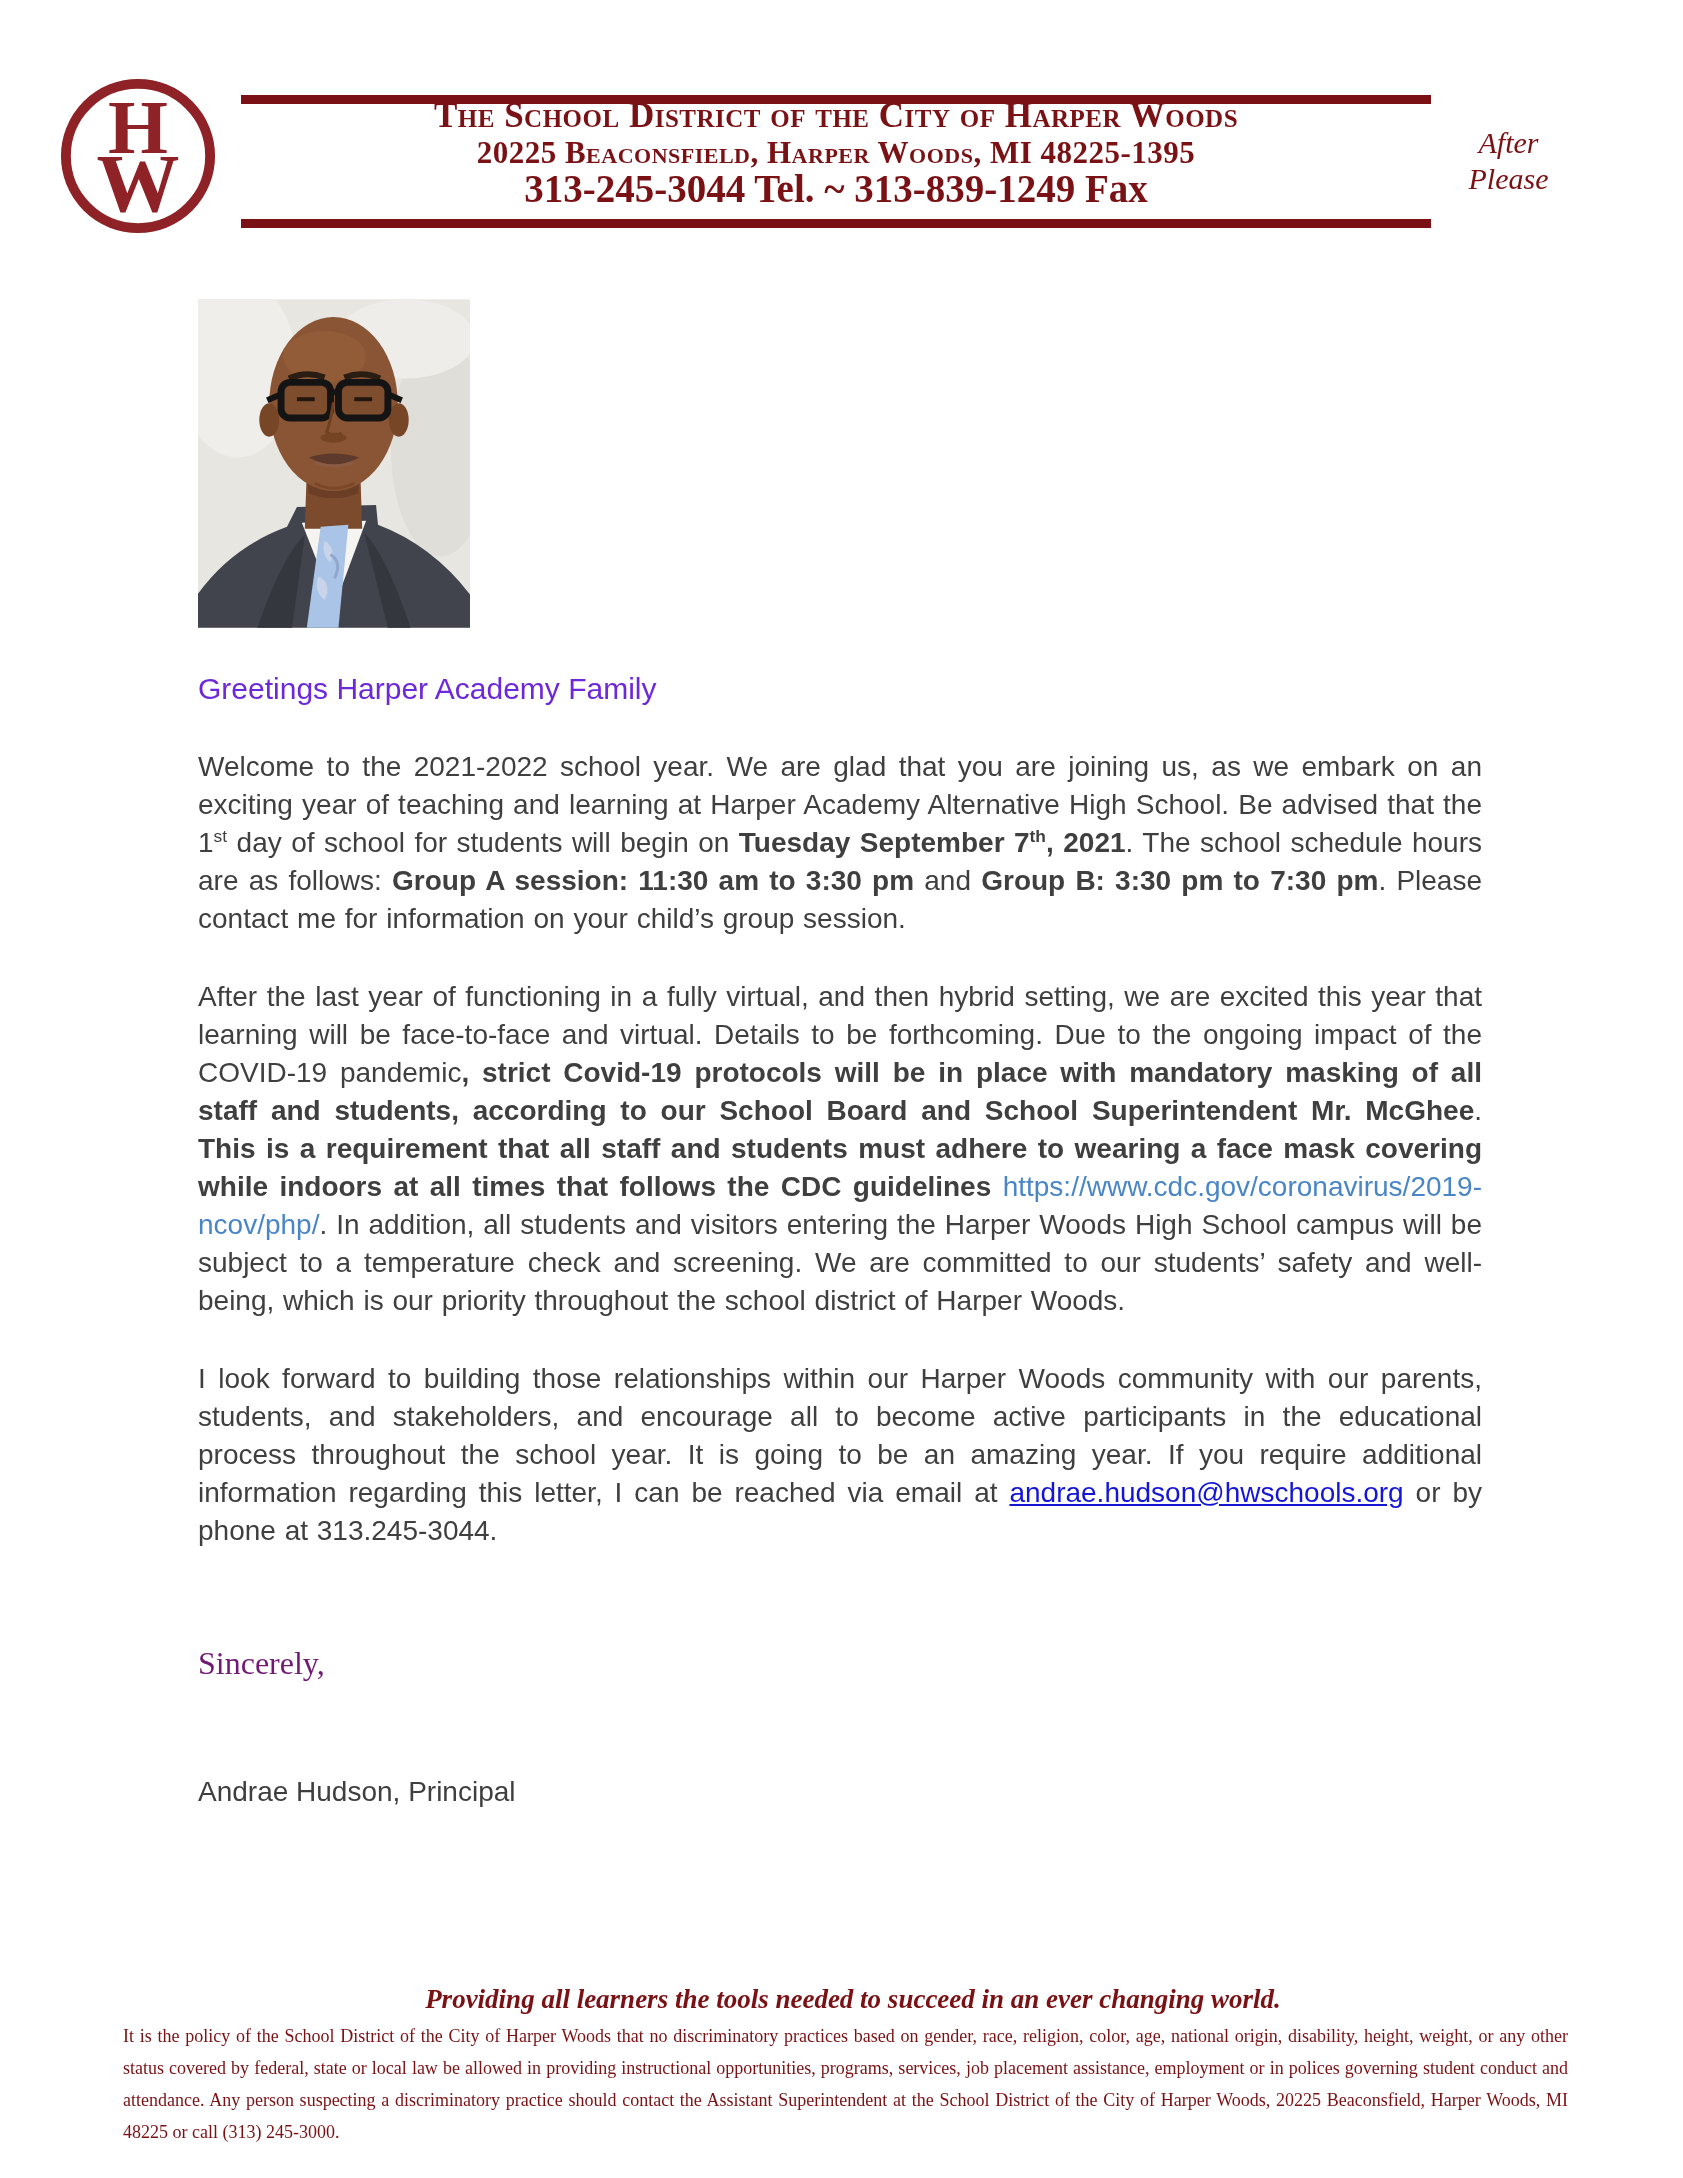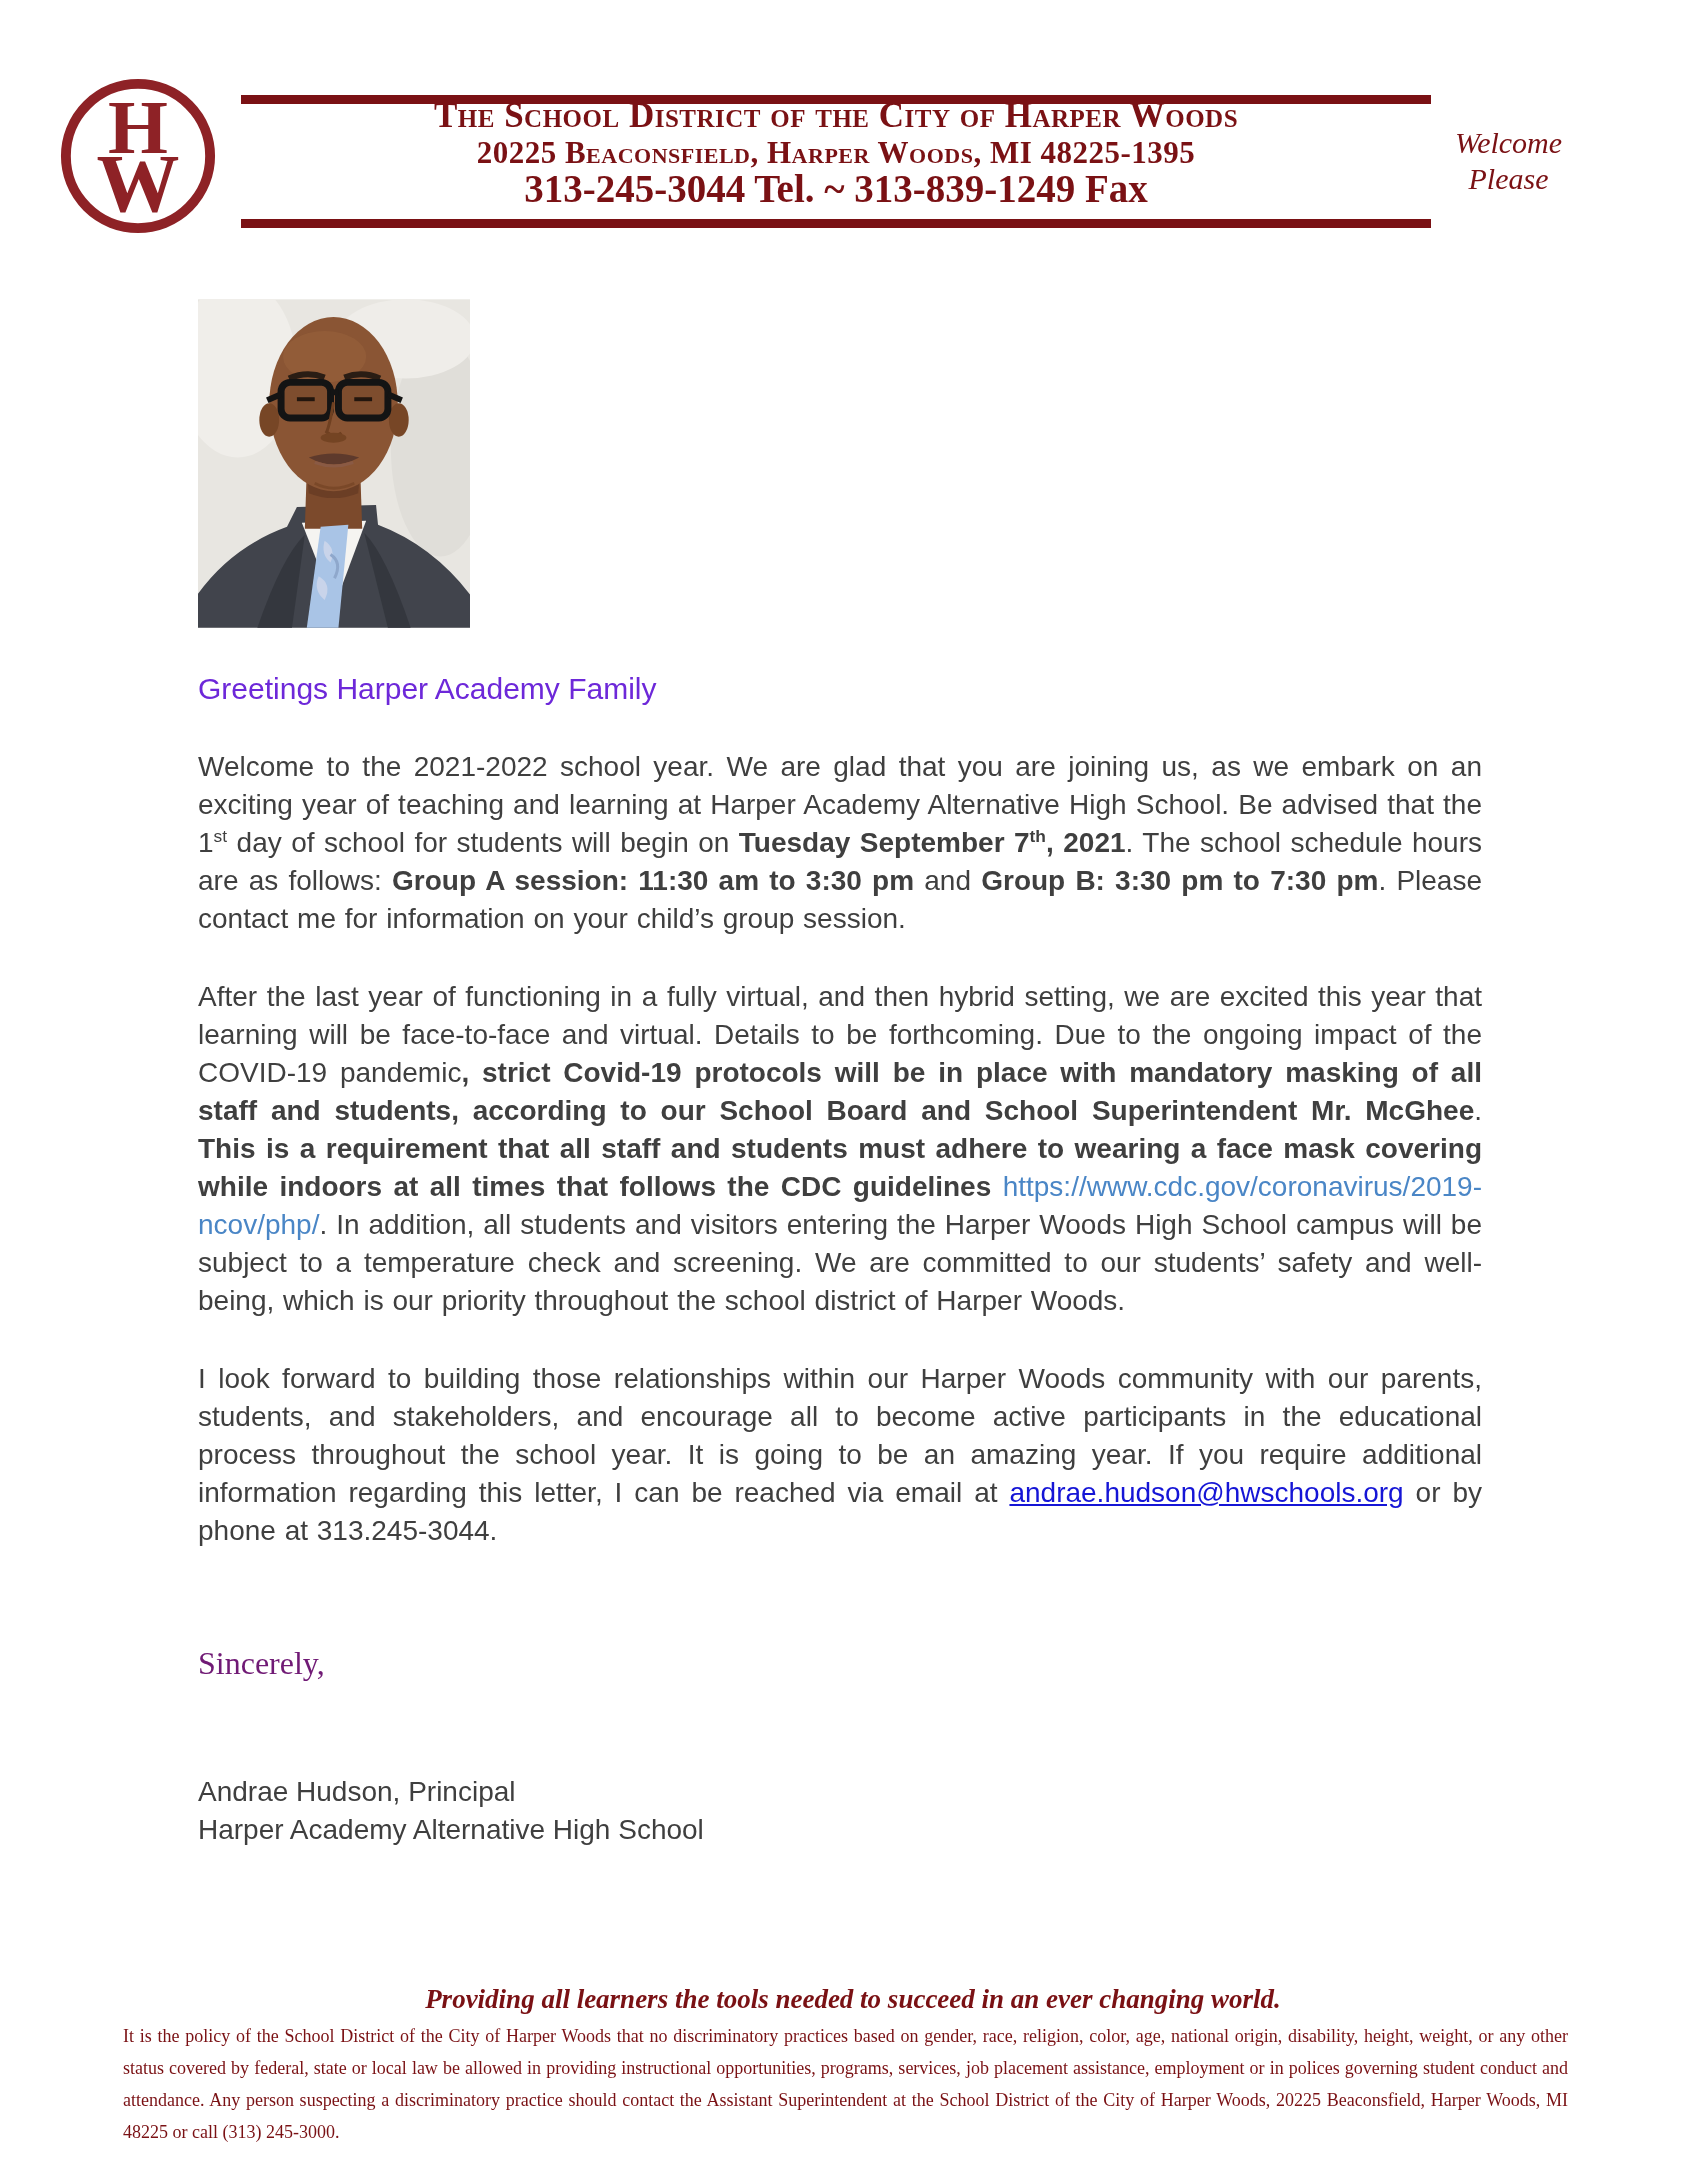--- a/index.html
+++ b/index.html
@@ -74,21 +74,21 @@
 
     <div class="head-text">
       <div class="head-line1">The School District of the City of Harper Woods</div>
       <div class="head-line2">20225 Beaconsfield, Harper Woods, MI  48225-1395</div>
       <div class="head-line3">313-245-3044 Tel. ~ 313-839-1249 Fax</div>
     </div>
 
     <div class="rule rule-bottom"></div>
 
     <div class="academy">
-      <div>Welcome</div>
+      <div>After</div>
       <div>Please</div>
     </div>
   </div>
 
   <div class="main">
 
     <svg class="photo" viewBox="0 0 275 332">
 
       <rect x="0" y="0" width="275" height="332" fill="#e8e6e1"></rect>
       <ellipse cx="40" cy="70" rx="60" ry="90" fill="#f0eeea"></ellipse>
@@ -137,21 +137,20 @@
     <div class="greeting">Greetings Harper Academy Family</div>
 
     <p class="para"><span>Welcome to the 2021-2022 school year. We are glad that you are joining us, as we embark on an exciting year of teaching and learning at Harper Academy Alternative High School. Be advised that the 1</span><span class="sup">st</span><span> day of school for students will begin on </span><span class="bold">Tuesday September 7</span><span class="bold sup">th</span><span class="bold">, 2021</span><span>. The school schedule hours are as follows: </span><span class="bold">Group A session: 11:30 am to 3:30 pm</span><span> and </span><span class="bold">Group B: 3:30 pm to 7:30 pm</span><span>. Please contact me for information on your child’s group session.</span></p>
     <p class="para"><span>After the last year of functioning in a fully virtual, and then hybrid setting, we are excited this year that learning will be face-to-face and virtual. Details to be forthcoming. Due to the ongoing impact of the COVID-19 pandemic</span><span class="bold">, strict Covid-19 protocols will be in place with mandatory masking of all staff and students, according to our School Board and School Superintendent Mr. McGhee</span><span>. </span><span class="bold">This is a requirement that all staff and students must adhere to wearing a face mask covering while indoors at all times that follows the CDC guidelines</span><span> </span><span class="link-light">https://www.cdc.gov/coronavirus/2019-ncov/php/</span><span>. In addition, all students and visitors entering the Harper Woods High School campus will be subject to a temperature check and screening. We are committed to our students’ safety and well-being, which is our priority throughout the school district of Harper Woods.</span></p>
     <p class="para"><span>I look forward to building those relationships within our Harper Woods community with our parents, students, and stakeholders, and encourage all to become active participants in the educational process throughout the school year. It is going to be an amazing year. If you require additional information regarding this letter, I can be reached via email at </span><span class="link-underline">andrae.hudson@hwschools.org</span><span> or by phone at 313.245-3044.</span></p>
 
     <div class="closing">Sincerely,</div>
 
     <div class="sigblock">
       <div>Andrae Hudson, Principal</div>
-      <div>Harper Academy Alternative High School</div>
     </div>
   </div>
 
   <div class="footer">
     <div class="tagline">Providing all learners the tools needed to succeed in an ever changing world.</div>
     <div class="policy">It is the policy of the School District of the City of Harper Woods that no discriminatory practices based on gender, race, religion, color, age, national origin, disability, height, weight, or any other status covered by federal, state or local law be allowed in providing instructional opportunities, programs, services, job placement assistance, employment or in polices governing student conduct and attendance. Any person suspecting a discriminatory practice should contact the Assistant Superintendent at the School District of the City of Harper Woods, 20225 Beaconsfield, Harper Woods, MI 48225 or call (313) 245-3000.</div>
   </div>
 
 </div>
 

